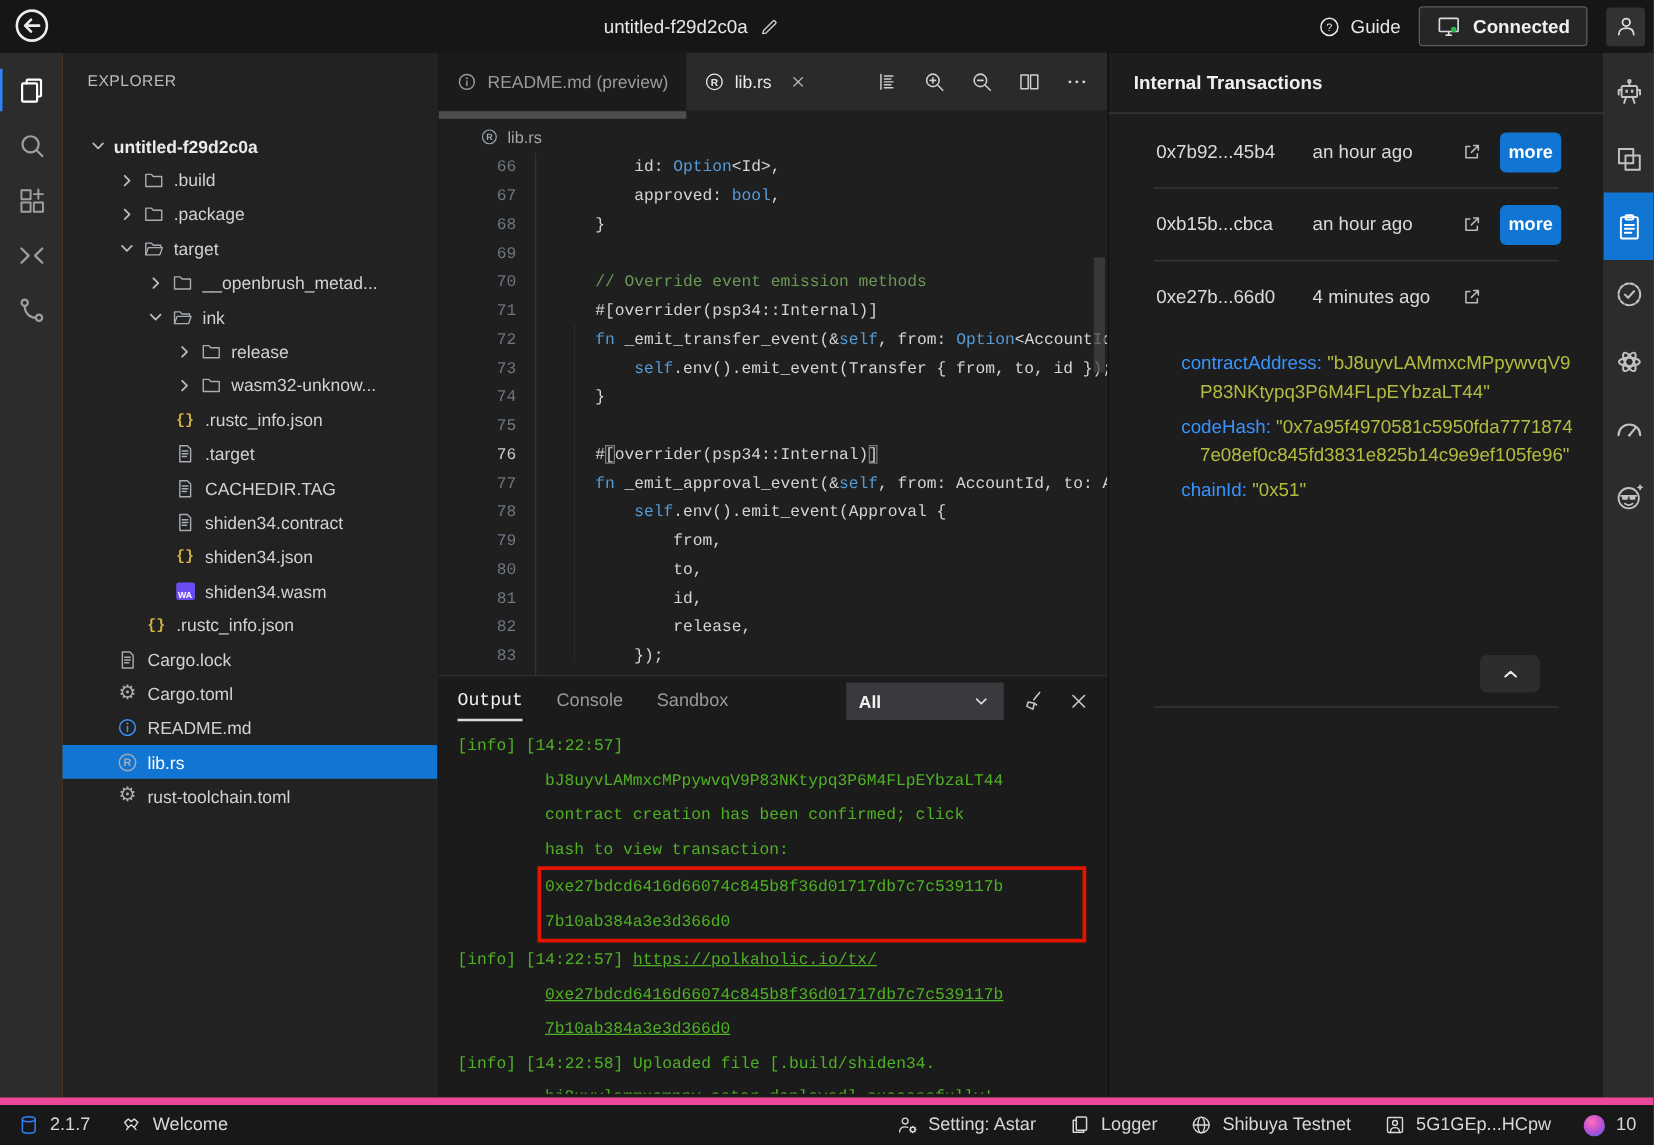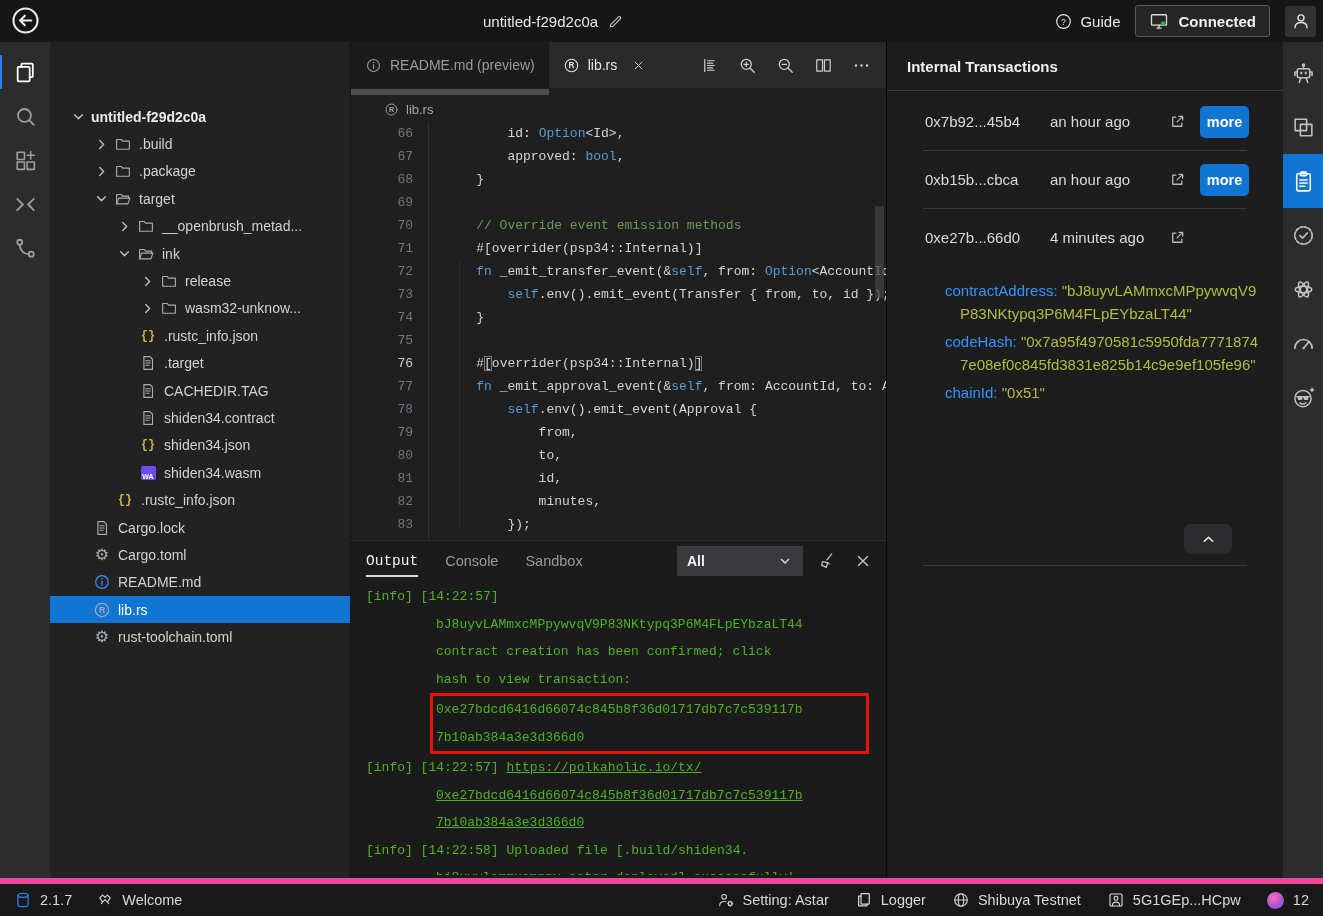--- a/index.html
+++ b/index.html
@@ -206,20 +206,21 @@
           <svg viewBox="0 0 24 24" fill="none" stroke="currentColor" stroke-width="1.7" stroke-linecap="round" stroke-linejoin="round">
             <circle cx="6.5" cy="6" r="2.4"></circle>
             <circle cx="17.5" cy="17.5" r="2.4"></circle>
             <path d="M6.5 8.5 C6.5 14 10.5 17.5 15 17.5"></path>
           </svg>
         </span>
       </div>
     </div>
 
   <div class="sidebar">
+    <div class="sb-header">EXPLORER</div>
     <div class="tree" id="tree">
         <div class="trow root" style="padding-left: 20px;">
           <span class="ico twist">
             <svg viewBox="0 0 24 24" fill="none" stroke="currentColor" stroke-width="2" stroke-linecap="round" stroke-linejoin="round">
               <path d="M6.5 9.5 L12 15 L17.5 9.5"></path>
             </svg>
           </span>
           <span class="tlabel">untitled-f29d2c0a</span>
         </div>
         <div class="trow" style="padding-left: 43px;">
@@ -492,21 +493,21 @@
         <div class="cline"><span class="gut">72</span><span class="ctext"><span class="tk-p">    </span><span class="tk-k">fn</span><span class="tk-p"> _emit_transfer_event(&amp;</span><span class="tk-k">self</span><span class="tk-p">, from: </span><span class="tk-k">Option</span><span class="tk-p">&lt;AccountId&gt;, to: </span></span></div>
         <div class="cline"><span class="gut">73</span><span class="ctext"><span class="tk-p">        </span><span class="tk-k">self</span><span class="tk-p">.env().emit_event(Transfer { from, to, id });</span></span></div>
         <div class="cline"><span class="gut">74</span><span class="ctext"><span class="tk-p">    }</span></span></div>
         <div class="cline"><span class="gut">75</span><span class="ctext"></span></div>
         <div class="cline"><span class="gut cur">76</span><span class="ctext"><span class="tk-p">    #</span><span class="tk-b">[</span><span class="tk-p">overrider(psp34::Internal)</span><span class="tk-b">]</span></span></div>
         <div class="cline"><span class="gut">77</span><span class="ctext"><span class="tk-p">    </span><span class="tk-k">fn</span><span class="tk-p"> _emit_approval_event(&amp;</span><span class="tk-k">self</span><span class="tk-p">, from: AccountId, to: AccountId</span></span></div>
         <div class="cline"><span class="gut">78</span><span class="ctext"><span class="tk-p">        </span><span class="tk-k">self</span><span class="tk-p">.env().emit_event(Approval {</span></span></div>
         <div class="cline"><span class="gut">79</span><span class="ctext"><span class="tk-p">            from,</span></span></div>
         <div class="cline"><span class="gut">80</span><span class="ctext"><span class="tk-p">            to,</span></span></div>
         <div class="cline"><span class="gut">81</span><span class="ctext"><span class="tk-p">            id,</span></span></div>
-        <div class="cline"><span class="gut">82</span><span class="ctext"><span class="tk-p">            minutes,</span></span></div>
+        <div class="cline"><span class="gut">82</span><span class="ctext"><span class="tk-p">            release,</span></span></div>
         <div class="cline"><span class="gut">83</span><span class="ctext"><span class="tk-p">        });</span></span></div>
       </div>
   </div>
 
   <div class="outpanel">
     <div class="outhead">
       <span id="otabs" style="display:flex;gap:27px;">
           <div class="otab active">Output</div>
           <div class="otab">Console</div>
           <div class="otab">Sandbox</div>
@@ -736,18 +737,18 @@
               <circle cx="12" cy="9.8" r="2.6"></circle>
               <path d="M7.2 20 v-.8 c0-3 2.2-4.4 4.8-4.4 s4.8 1.4 4.8 4.4 v.8"></path>
             </svg>
           </span>
           <span>5G1GEp...HCpw</span>
         </span>
         <span class="sitem">
           <span class="ico">
             <span class="dotball"></span>
           </span>
-          <span>12</span>
+          <span>10</span>
         </span>
       </span>
   </div>
 
 </div>
 
 </body></html>

